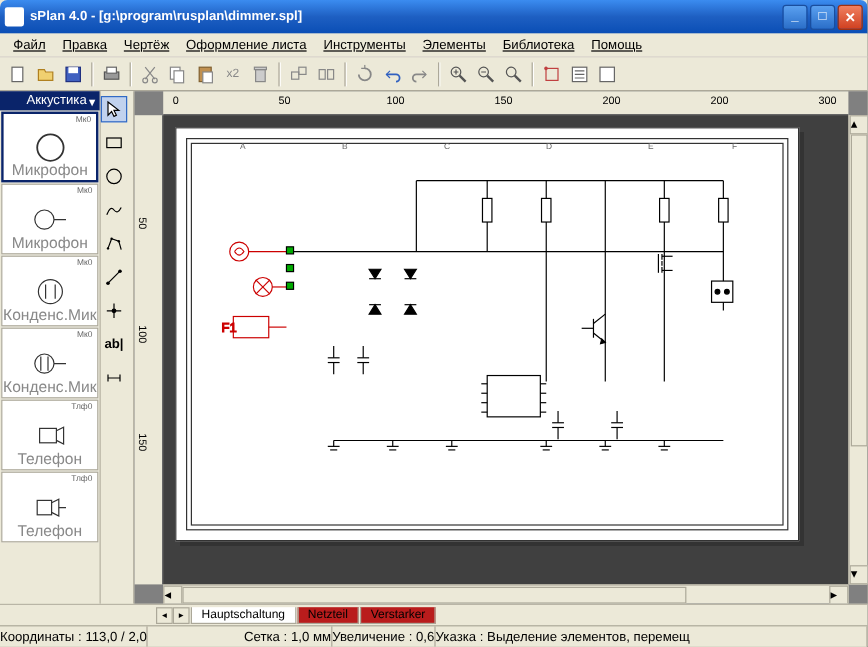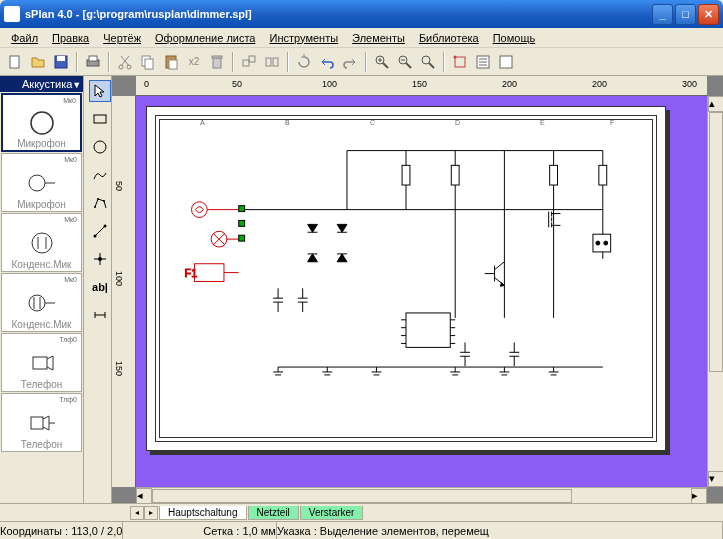--- a/index.html
+++ b/index.html
@@ -28,53 +28,53 @@
 .main { display: flex; height: calc(539px - 28px - 20px - 28px - 18px - 18px); }
 
 
 .palette { width: 84px; background: #ece9d8; border-right: 1px solid #aca899; display: flex; flex-direction: column; }
 .palette-tab { background: #0a246a; color: white; padding: 2px 22px; font-size: 11px; display: flex; align-items: flex-end; }
 .palette-tab-arrow { margin-left: auto; font-size: 9px; }
 .palette-items { flex: 1; overflow: hidden; }
 .palette-item { height: 59px; border: 1px solid #aca899; margin: 1px; background: white; display: flex; flex-direction: column; align-items: center; justify-content: center; position: relative; cursor: pointer; }
 .palette-item.selected { border: 2px solid #0a246a; }
 .palette-symbol { width: 40px; height: 30px; display: flex; align-items: center; justify-content: center; }
-.palette-label { font-size: 10px; color: #888; position: absolute; bottom: 1px; }
+.palette-label { font-size: 13px; color: #888; position: absolute; bottom: 1px; }
 .palette-id { font-size: 7px; position: absolute; top: 2px; right: 4px; color: #666; }
 
 
-.toolcol { width: 28px; background: #ece9d8; border-right: 1px solid #aca899; display: flex; flex-direction: column; align-items: flex-end; padding-top: 4px; gap: 6px; }
+.toolcol { width: 28px; background: #ece9d8; border-right: 1px solid #aca899; display: flex; flex-direction: column; align-items: flex-start; padding-top: 4px; gap: 6px; }
 .tool-btn { width: 22px; height: 22px; display: flex; align-items: center; justify-content: center; cursor: pointer; border: 1px solid transparent; }
 .tool-btn.active { border: 1px solid #316ac5; background: #c1d2ee; }
 
 
 .canvas-area { flex: 1; background: #808080; position: relative; overflow: hidden; }
 .ruler-h { position: absolute; top: 0; left: 24px; right: 16px; height: 20px; background: #ece9d8; border-bottom: 1px solid #666; display: flex; font-size: 9px; }
 .ruler-h-tick { position: absolute; top: 3px; font-size: 9px; }
 .ruler-v { position: absolute; top: 20px; left: 0; width: 24px; bottom: 16px; background: #ece9d8; border-right: 1px solid #666; }
 .ruler-v-tick { position: absolute; left: 2px; font-size: 9px; writing-mode: vertical-lr; }
-.canvas-viewport { position: absolute; top: 20px; left: 24px; right: 16px; bottom: 16px; background: #8b5cf6; overflow: hidden; }
+.canvas-viewport { position: absolute; top: 20px; left: 24px; right: 16px; bottom: 16px; background: #404040; overflow: hidden; }
 .canvas-page { position: absolute; top: 10px; left: 10px; width: 520px; height: 345px; background: white; border: 1px solid #333; }
 .canvas-page-shadow { position: absolute; top: 14px; left: 14px; width: 520px; height: 345px; background: #333; }
 
 
 .schematic { position: absolute; inset: 8px; border: 1px solid #333; }
 .schematic-inner { position: absolute; inset: 3px; border: 1px solid #333; }
 .sch-grid-label { position: absolute; font-size: 7px; color: #666; }
 
 
 .scroll-v { position: absolute; right: 0; top: 20px; bottom: 16px; width: 16px; background: #ece9d8; border-left: 1px solid #aca899; }
 .scroll-h { position: absolute; bottom: 0; left: 24px; right: 16px; height: 16px; background: #ece9d8; border-top: 1px solid #aca899; }
 .scroll-btn { width: 16px; height: 16px; background: #ece9d8; border: 1px solid #aca899; }
 .scroll-thumb { background: #ece9d8; border: 1px solid #aca899; }
 
 
 .sheet-tabs { height: 18px; background: #ece9d8; display: flex; align-items: center; padding-left: 130px; border-top: 1px solid #aca899; }
 .sheet-tab-nav { width: 14px; height: 14px; border: 1px solid #aca899; background: #ece9d8; display: flex; align-items: center; justify-content: center; font-size: 8px; cursor: pointer; }
-.sheet-tab { padding: 1px 8px; border: 1px solid #aca899; border-top: none; background: #86efac; font-size: 10px; cursor: pointer; margin-left: 1px; }
+.sheet-tab { padding: 1px 8px; border: 1px solid #aca899; border-top: none; background: #b91c1c; font-size: 10px; cursor: pointer; margin-left: 1px; }
 .sheet-tab.active { background: white; }
 
 
 .statusbar { height: 18px; background: #ece9d8; display: flex; align-items: center; border-top: 1px solid #aca899; font-size: 10px; }
 .status-cell { padding: 1px 0; border-right: 1px solid #aca899; height: 100%; display: flex; align-items: center; }
 
 
 .titleblock { position: absolute; bottom: 4px; right: 4px; width: 280px; height: 55px; border: 1px solid #333; font-size: 6px; }
 .titleblock table { width: 100%; height: 100%; border-collapse: collapse; }
 .titleblock td { border: 1px solid #333; padding: 0 2px; }
@@ -559,16 +559,19 @@
   <div class="sheet-tab">Verstarker</div>
 </div>
 
 <div class="statusbar">
   <div class="status-cell">
     <span>Координаты :</span>&nbsp;<span>113,0 / 2,0</span>
   </div>
   <div class="status-cell" style="margin-left:80px">
     <span>Сетка :</span>&nbsp;<span>1,0 мм</span>
   </div>
+  <div class="status-cell">
+    <span>Увеличение :</span>&nbsp;<span>0,6</span>
+  </div>
   <div class="status-cell" style="flex:1">
     <span>Указка :</span>&nbsp;<span>Выделение элементов, перемещ</span>
   </div>
 </div>
 
 </body></html>

